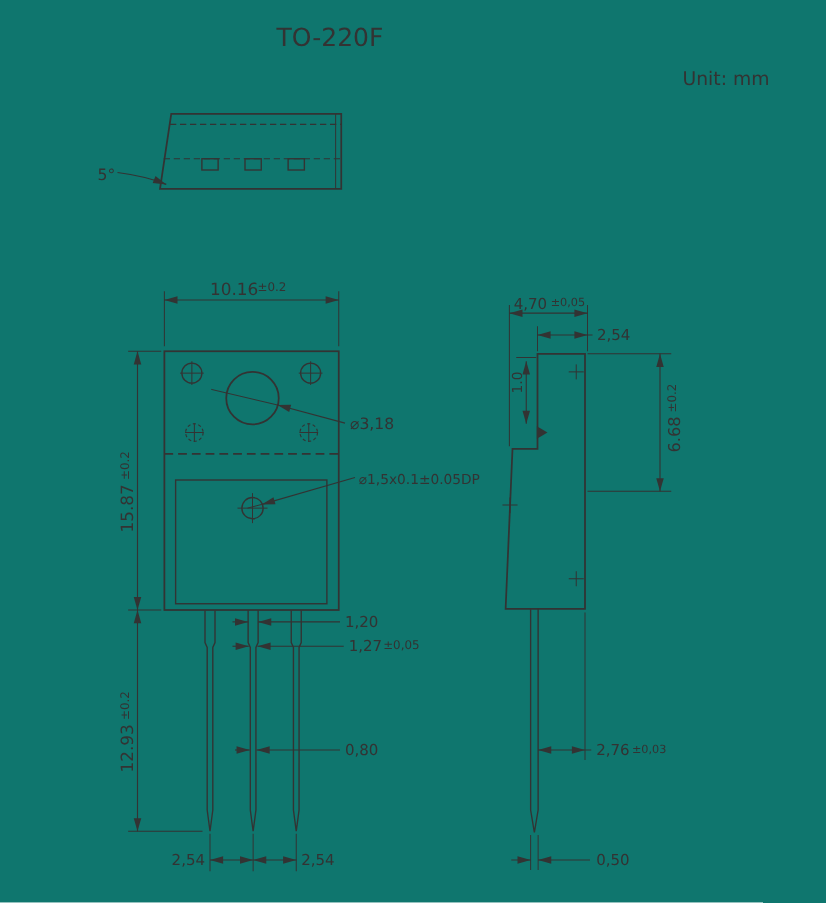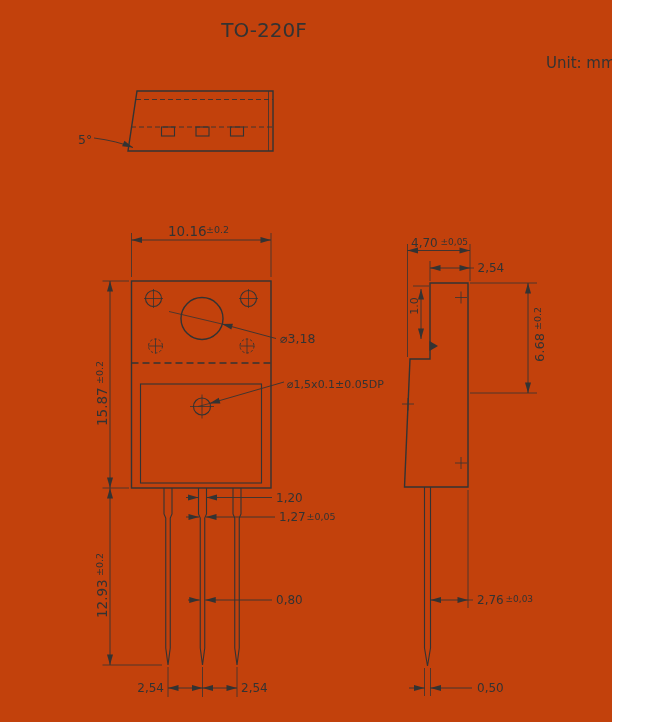--- a/index.html
+++ b/index.html
@@ -1,16 +1,16 @@
 <!DOCTYPE html>
 <html><head>
 <meta charset="utf-8">
 <style>
   html,body{margin:0;padding:0;background:#fff}
-  .page{width:612px;height:722px;background:#c2410c;position:relative;overflow:hidden;
+  .page{width:661px;height:722px;background:#0f766e;position:relative;overflow:hidden;
         font-family:"DejaVu Sans","Liberation Sans",sans-serif}
   svg{display:block}
   text{fill:#333;font-family:"DejaVu Sans","Liberation Sans",sans-serif}
   .ol {fill:none;stroke:#333;stroke-width:1.4;stroke-linejoin:miter}
   .ol2{fill:none;stroke:#333;stroke-width:1.1}
   .tl {fill:none;stroke:#333;stroke-width:0.9}
   .xl {fill:none;stroke:#333;stroke-width:0.8}
   .dash1{stroke-dasharray:5,3}
   .dash2{stroke-dasharray:2.5,2}
   .dash3{stroke-dasharray:7,4}

